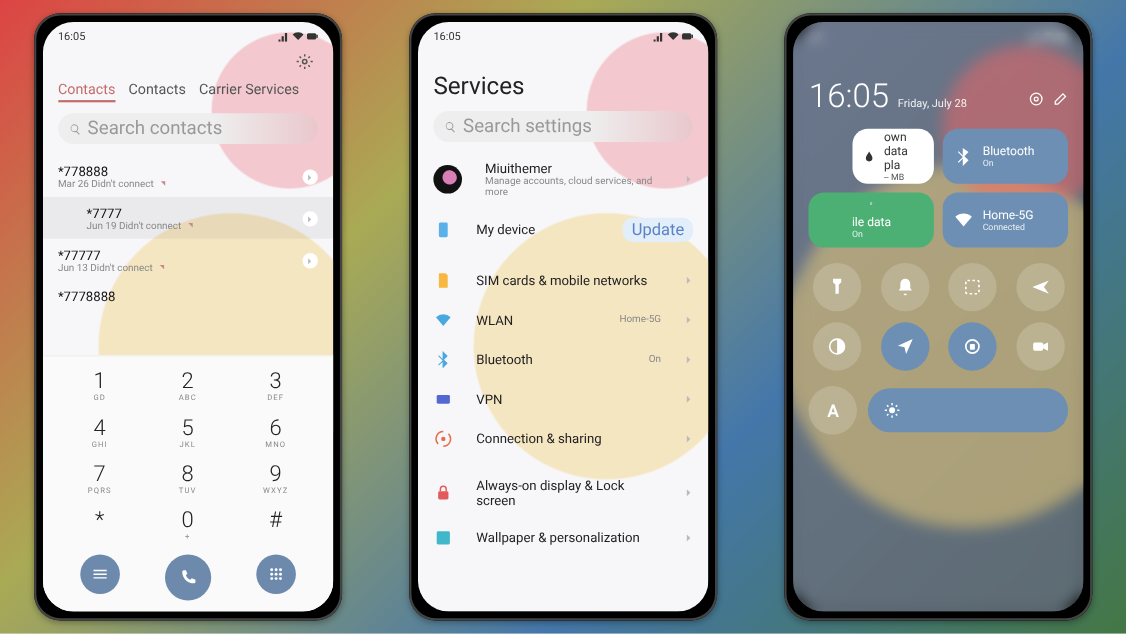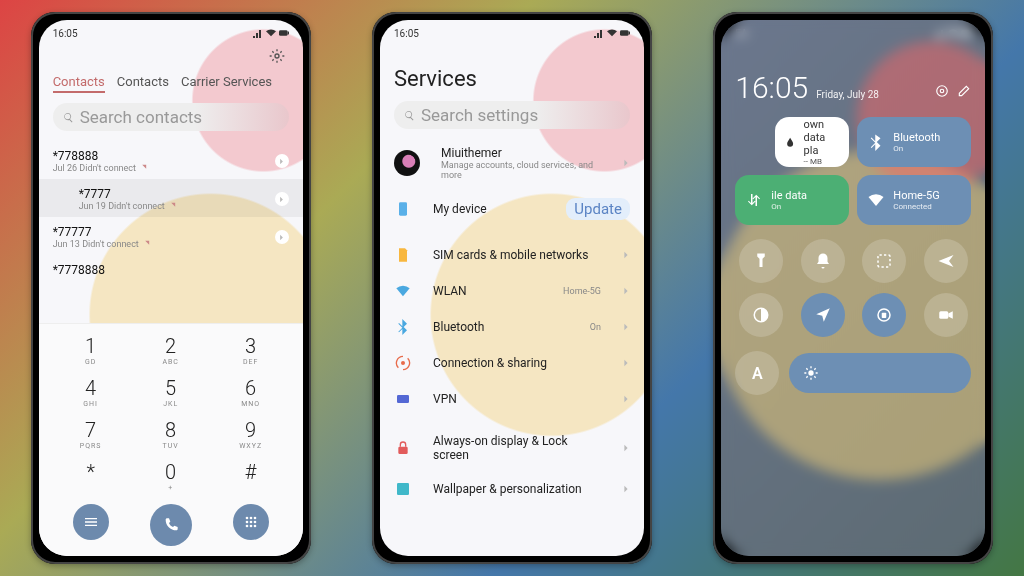--- a/index.html
+++ b/index.html
@@ -120,21 +120,21 @@
   .ccclock .icons { margin-left:auto; display:flex; gap:8px; }
   .ccclock .icons svg{ width:14px;height:14px; stroke:#fff; fill:none; }
 
   .tiles { display:grid; grid-template-columns:1fr 1fr; gap:8px; margin-top:12px; }
   .tile {
     height:50px; border-radius:14px; padding:8px 10px;
     display:flex; align-items:center; gap:8px; font-size:11px;
   }
   .tile.white { background:#fff; color:#333;margin-left:40px; }
   .tile.blue  { background:#6d8fb4; color:#fff; }
-  .tile.green { background:#4caf74; color:#fff; }
+  .tile.green { background:#4caf74; color:#fff;flex-direction:column; }
   .tile svg { width:18px;height:18px; fill:currentColor; }
   .tile .tl .a { font-size:11px; }
   .tile .tl .b { font-size:8px; opacity:.85; }
 
   .toggles {
     display:grid; grid-template-columns:repeat(4,1fr); gap:10px;
     margin-top:14px;
   }
   .tg {
     width:44px; height:44px; border-radius:50%;
@@ -192,21 +192,21 @@
           </svg>
         <span>Search contacts</span>
       </div>
     </div>
 
     <div class="calls">
       <div class="call">
         <div class="txt">
             <div class="n">*778888</div>
           <div class="s">
-              <span>Jul 26 Didn't connect</span>
+              <span>Mar 26 Didn't connect</span>
               <svg viewBox="0 0 10 10" width="8" height="8" fill="#c88">
                 <path d="M1 9 9 1M4 1h5v5"></path>
               </svg>
             </div>
           </div>
         <div class="arr">
             <svg viewBox="0 0 10 10">
               <path d="M3 1l4 4-4 4"></path>
             </svg>
           </div>
@@ -409,37 +409,37 @@
               </svg>
             </div>
           <div class="lbl">Bluetooth</div>
           <span class="rt">On</span>
           <svg class="chev" viewBox="0 0 10 10">
               <path d="M3 1l4 4-4 4"></path>
             </svg>
         </div>
         <div class="setitem">
           <div class="ic">
+              <svg viewBox="0 0 24 24" fill="#5468d4">
+                <rect x="3" y="6" width="18" height="12" rx="2"></rect>
+              </svg>
+            </div>
+          <div class="lbl">VPN</div>
+          <svg class="chev" viewBox="0 0 10 10">
+              <path d="M3 1l4 4-4 4"></path>
+            </svg>
+        </div>
+        <div class="setitem">
+          <div class="ic">
               <svg viewBox="0 0 24 24" fill="#e86b4a">
                 <circle cx="12" cy="12" r="3"></circle>
                 <path d="M12 2a10 10 0 00-7 17M12 22a10 10 0 007-17" fill="none" stroke="#e86b4a" stroke-width="2"></path>
               </svg>
             </div>
           <div class="lbl">Connection &amp; sharing</div>
-          <svg class="chev" viewBox="0 0 10 10">
-              <path d="M3 1l4 4-4 4"></path>
-            </svg>
-        </div>
-        <div class="setitem">
-          <div class="ic">
-              <svg viewBox="0 0 24 24" fill="#5468d4">
-                <rect x="3" y="6" width="18" height="12" rx="2"></rect>
-              </svg>
-            </div>
-          <div class="lbl">VPN</div>
           <svg class="chev" viewBox="0 0 10 10">
               <path d="M3 1l4 4-4 4"></path>
             </svg>
         </div>
 
         <div class="divider"></div>
 
         <div class="setitem">
           <div class="ic">
               <svg viewBox="0 0 24 24" fill="#e25b5b">

